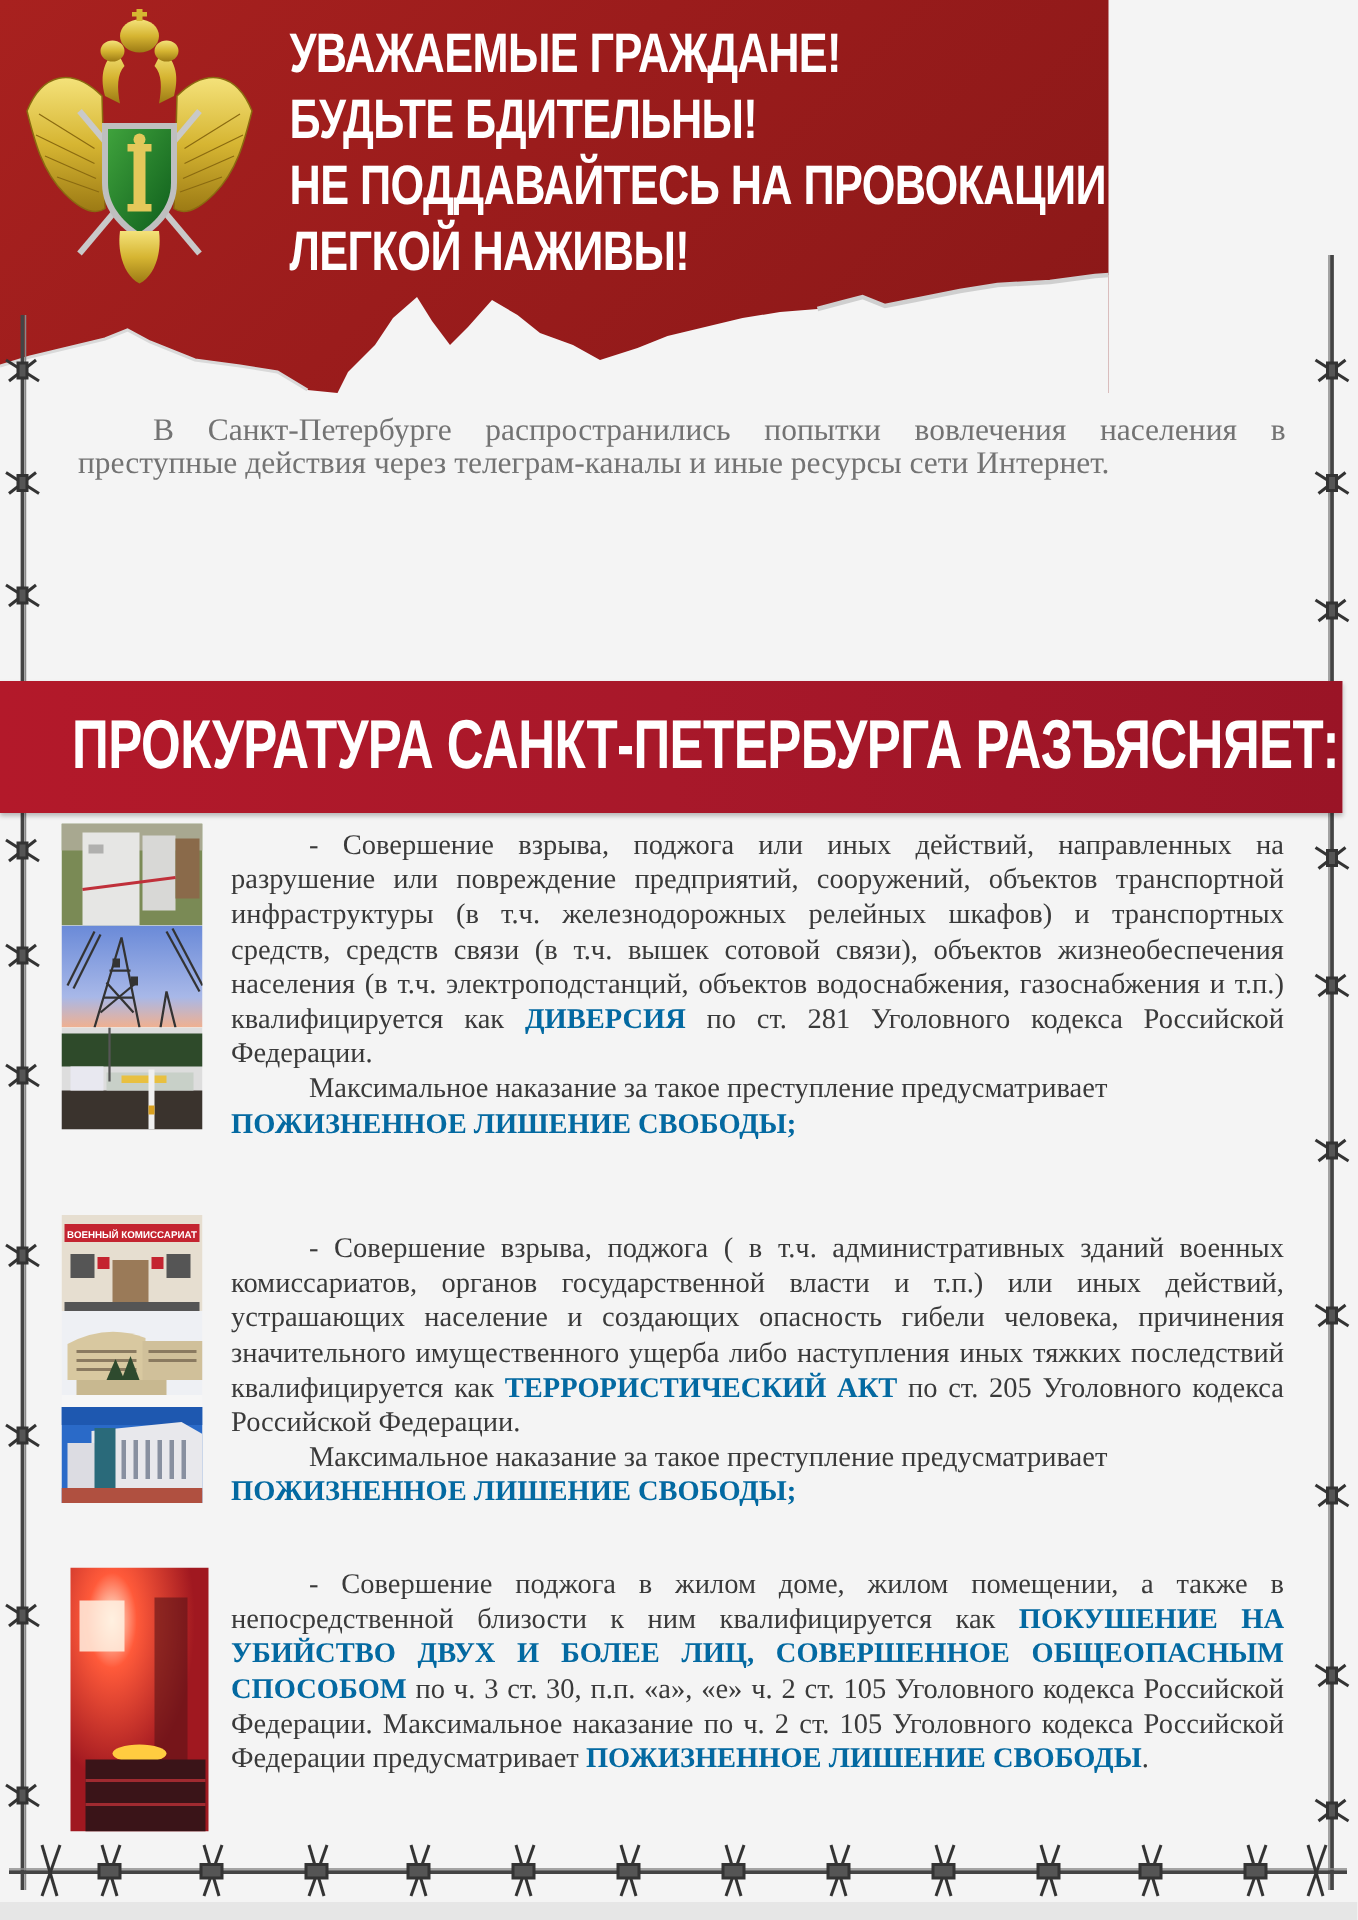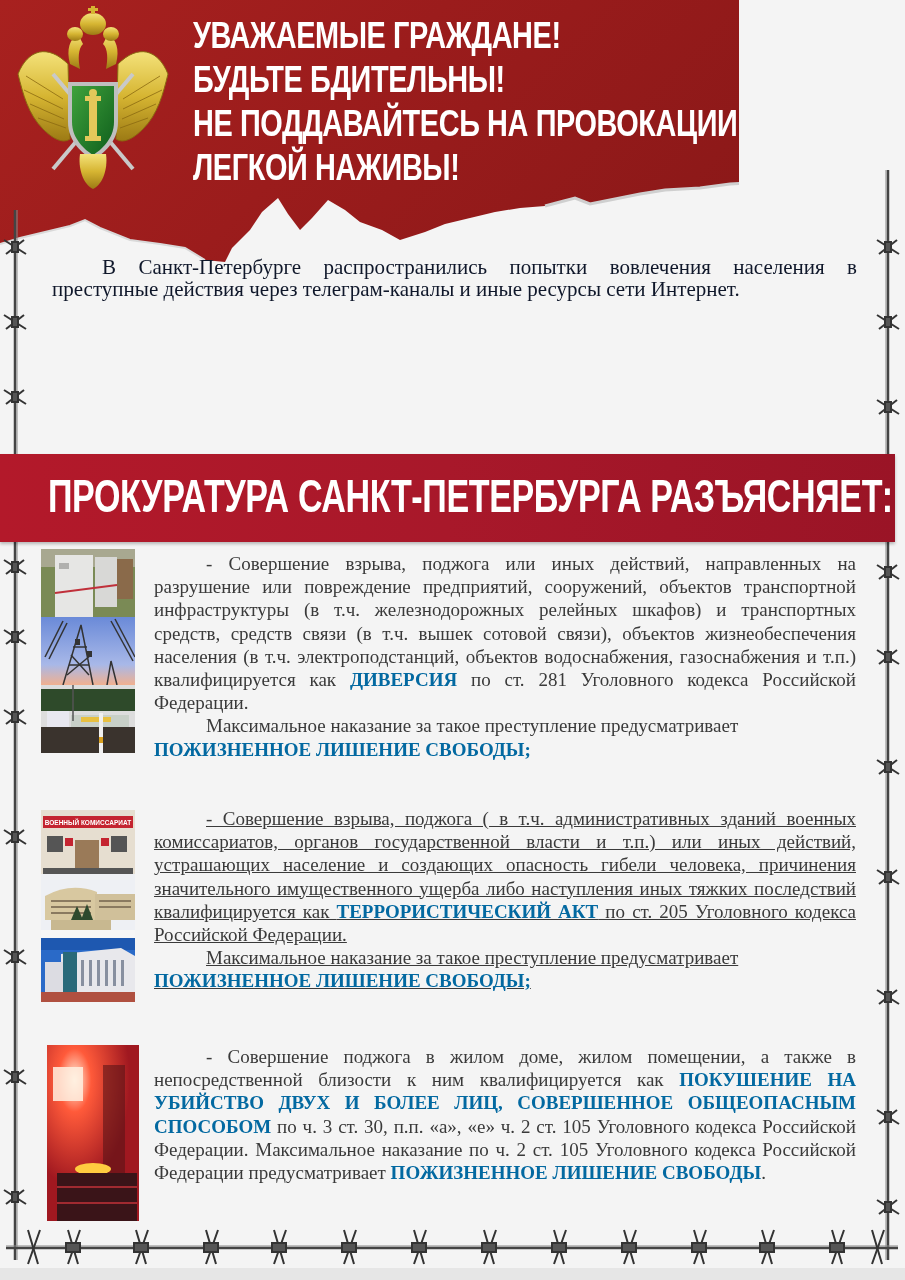--- a/index.html
+++ b/index.html
@@ -29,22 +29,22 @@
 
   
   .wire-v { position: absolute; width: 26px; }
   .wire-left { left: 2px; top: 210px; height: 1050px; }
   .wire-right { right: 4px; top: 170px; height: 1090px; }
   .wire-bottom { position: absolute; left: 6px; top: 1226px; width: 892px; height: 40px; }
   .bottom-strip { position: absolute; left: 0; top: 1268px; width: 905px; height: 12px; background: #e6e6e6; }
 
   
   .intro {
-    position: absolute; left: 52px; top: 256px; width: 805px;
-    font-size: 21px; line-height: 22px; color: #0f172a;
+    position: absolute; left: 52px; top: 275px; width: 805px;
+    font-size: 21px; line-height: 22px; color: #737373;
     text-align: justify;
   }
   .intro p { text-indent: 50px; text-align: justify; }
   .intro p + p { margin-top: 29px; }
 
   
   .banner {
     position: absolute; left: 0; top: 454px; width: 895px; height: 88px;
     background: linear-gradient(90deg, #b3192a 0%, #a8182a 50%, #9a1426 100%);
     box-shadow: 0 2px 3px rgba(0,0,0,0.25);
@@ -364,21 +364,21 @@
           <rect x="40" y="22" width="3" height="26"></rect>
           <rect x="48" y="22" width="3" height="26"></rect>
           <rect x="56" y="22" width="3" height="26"></rect>
           <rect x="64" y="22" width="3" height="26"></rect>
           <rect x="72" y="22" width="3" height="26"></rect>
           <rect x="80" y="22" width="3" height="26"></rect>
         </g>
       <rect x="0" y="54" width="94" height="10" fill="#b05040"></rect>
     </svg>
   </div>
-  <div class="sec-text" style="top:2px;text-decoration:underline;">
+  <div class="sec-text" style="top:16px;">
     <p><span>- Совершение взрыва, поджога ( в т.ч. административных зданий военных комиссариатов, органов государственной власти и т.п.) или иных действий, устрашающих население и создающих опасность гибели человека, причинения значительного имущественного ущерба либо наступления иных тяжких последствий квалифицируется как </span><b>ТЕРРОРИСТИЧЕСКИЙ АКТ</b><span> по ст. 205 Уголовного кодекса Российской Федерации.</span></p>
     <p>Максимальное наказание за такое преступление предусматривает</p>
     <p class="penalty"><b>ПОЖИЗНЕННОЕ ЛИШЕНИЕ СВОБОДЫ;</b></p>
   </div>
 </div>
 
 <div class="section sec-3">
   <div class="photos" style="top:0; left:46px;">
     <svg class="photo" width="92" height="176" viewBox="0 0 92 176">
       <defs>

